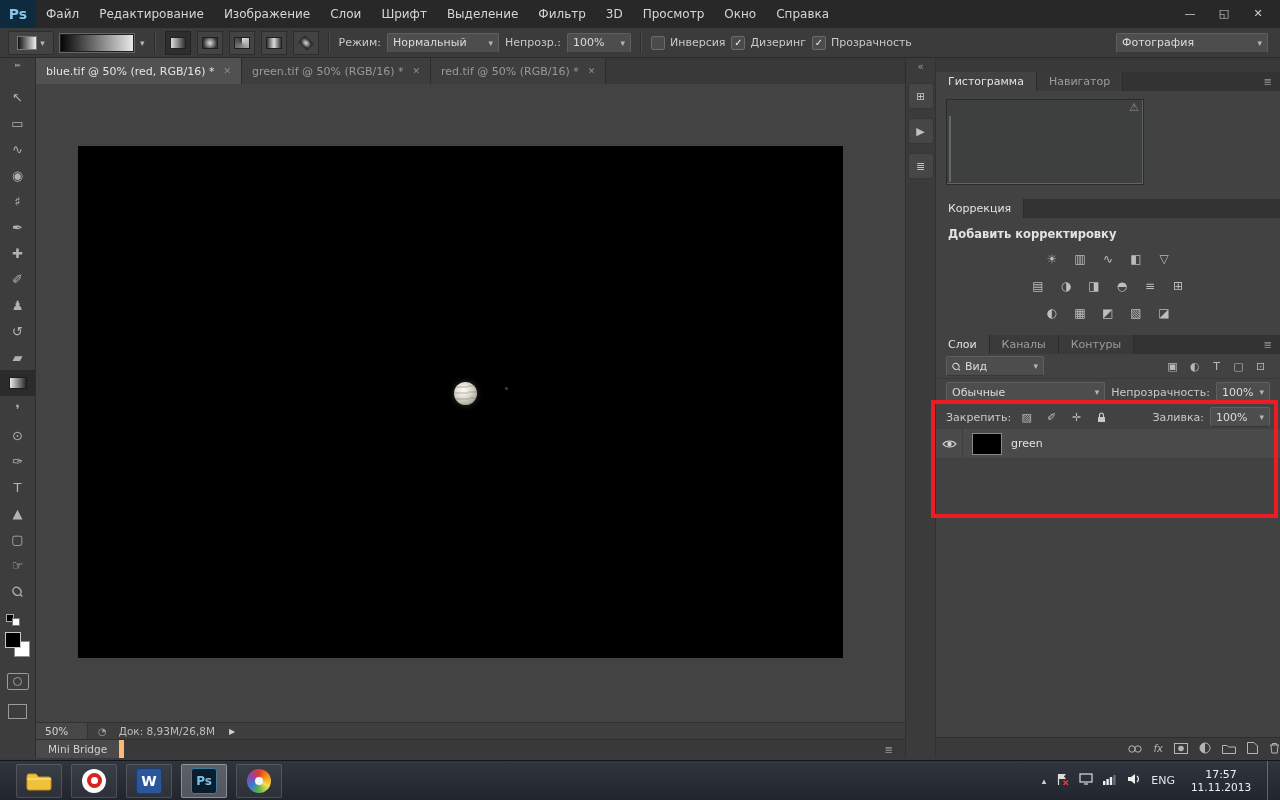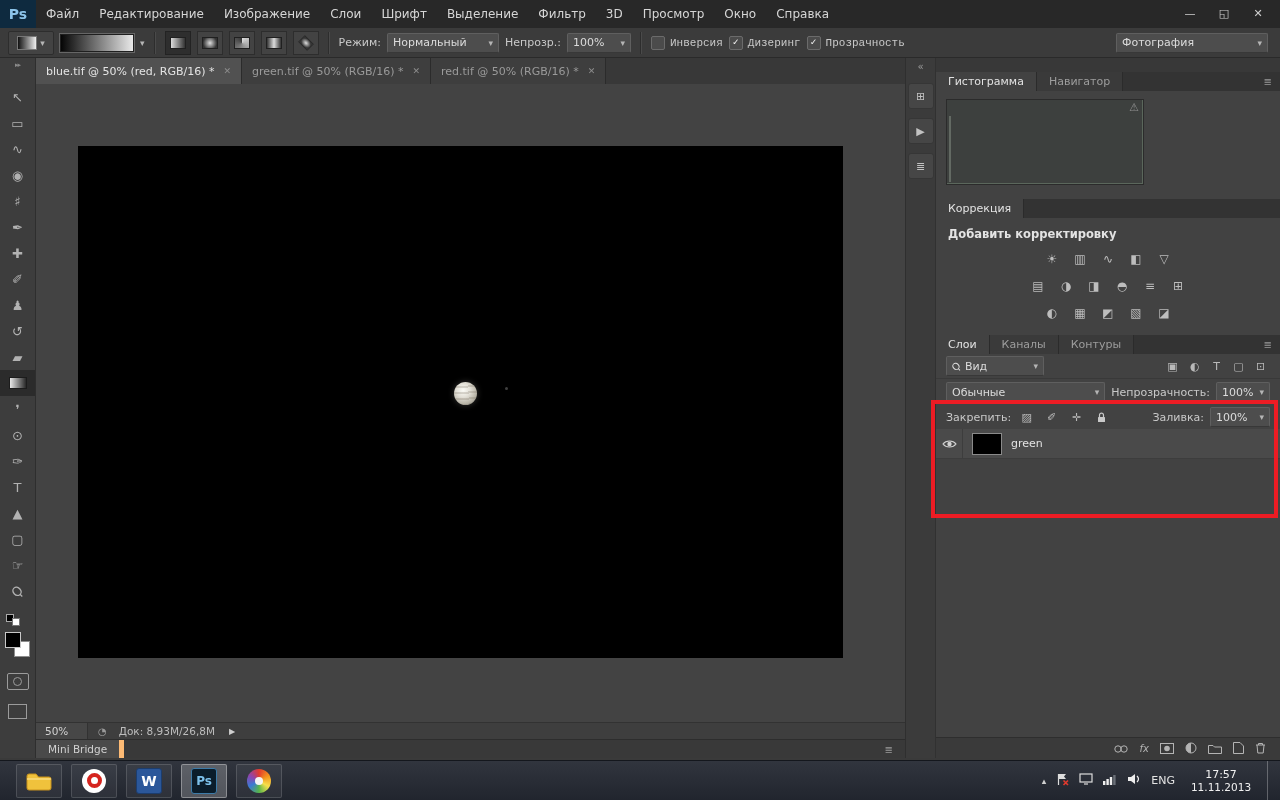--- a/index.html
+++ b/index.html
@@ -34,21 +34,21 @@
   .gi-linear{background:linear-gradient(to right,#ddd,#333);}
   .gi-radial{background:radial-gradient(circle,#ddd 0%,#333 80%);}
   .gi-angle{background:conic-gradient(#ddd,#333);}
   .gi-reflect{background:linear-gradient(to right,#333,#ddd,#333);}
   .gi-diamond{background:radial-gradient(closest-side,#ddd,#333);transform:rotate(45deg) scale(.8);}
   .ps-select{height:18px;background:#4d4d4d;border:1px solid #5f5f5f;border-bottom-color:#383838;
              border-radius:2px;display:flex;align-items:center;padding:0 5px;gap:5px;color:#dcdcdc;}
   .ps-select .arrow{margin-left:auto;}
   .checkbox{width:12px;height:12px;background:#4b4b4b;border:1px solid #6b6b6b;border-radius:2px;
             display:flex;align-items:center;justify-content:center;color:#efefef;font-size:10px;line-height:10px;}
-  .chk-wrap{display:flex;align-items:center;gap:5px;font-family:Liberation Mono, monospace;}
+  .chk-wrap{display:flex;align-items:center;gap:5px;}
   .spacer{flex:1;}
 
   
   .tabbar{position:absolute;left:36px;top:58px;width:869px;height:26px;background:#383838;display:flex;}
   .doc-tab{height:26px;display:flex;align-items:center;gap:9px;padding:0 10px;font-size:11px;
            background:#3e3e3e;color:#9a9a9a;border-right:1px solid #2b2b2b;}
   .doc-tab.active{background:#515151;color:#e4e4e4;}
   .tab-close{color:#8d8d8d;font-size:9px;}
 
   
@@ -129,21 +129,21 @@
   .layer-row{height:29px;display:flex;align-items:center;background:#4a4a4a;border-bottom:1px solid #3d3d3d;}
   .layer-row.selected{background:#4e6379;}
   .eye-cell{width:26px;height:100%;display:flex;align-items:center;justify-content:center;border-right:1px solid #3d3d3d;flex:none;}
   .thumb{width:28px;height:20px;background:#000;border:1px solid #8a8a8a;margin:0 9px;position:relative;flex:none;}
   .thumb-dot{position:absolute;left:12px;top:8px;width:3px;height:3px;border-radius:50%;background:#cfcfcf;}
   .layer-name{font-size:11px;color:#e2e2e2;}
   .layer-name.italic{font-style:italic;}
   .layer-lock{margin-left:auto;margin-right:12px;display:flex;}
   .lp-empty{flex:1;background:#424242;}
   .lp-footer{height:20px;background:#3a3a3a;border-top:1px solid #2e2e2e;display:flex;align-items:center;
-             justify-content:flex-end;gap:11px;padding-right:14px;color:#b4b4b4;flex:none;}
+             justify-content:flex-end;gap:11px;color:#b4b4b4;flex:none;}
   .fx-label{font-size:10px;font-style:italic;color:#b4b4b4;}
 
   
   .annotation-rect{position:absolute;left:931px;top:400px;width:339px;height:110px;
                    border:4px solid #ed1c24;z-index:60;pointer-events:none;}
 
   
   .taskbar{position:absolute;left:0;top:760px;width:1280px;height:40px;z-index:70;
            background:linear-gradient(#31353e,#21252e);border-top:1px solid #14171d;
            display:flex;align-items:center;box-sizing:border-box;}

